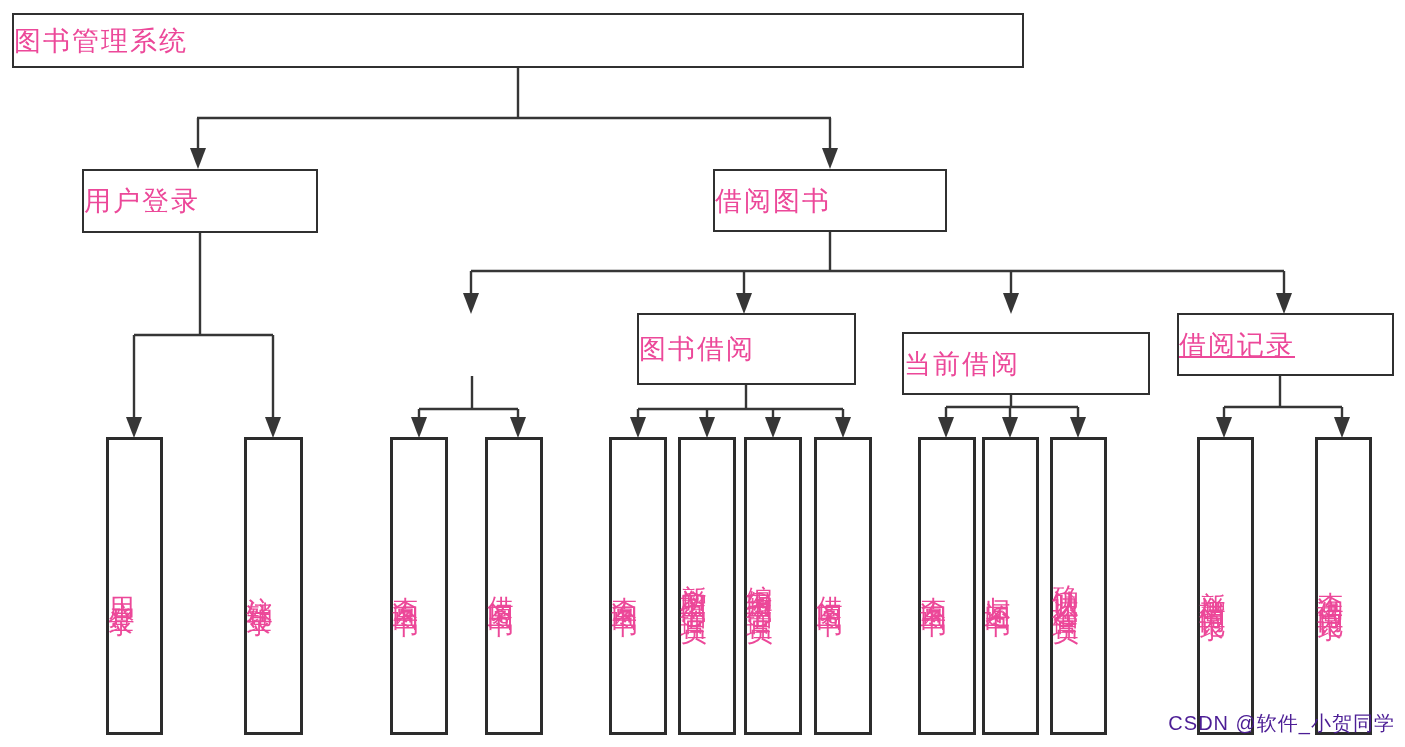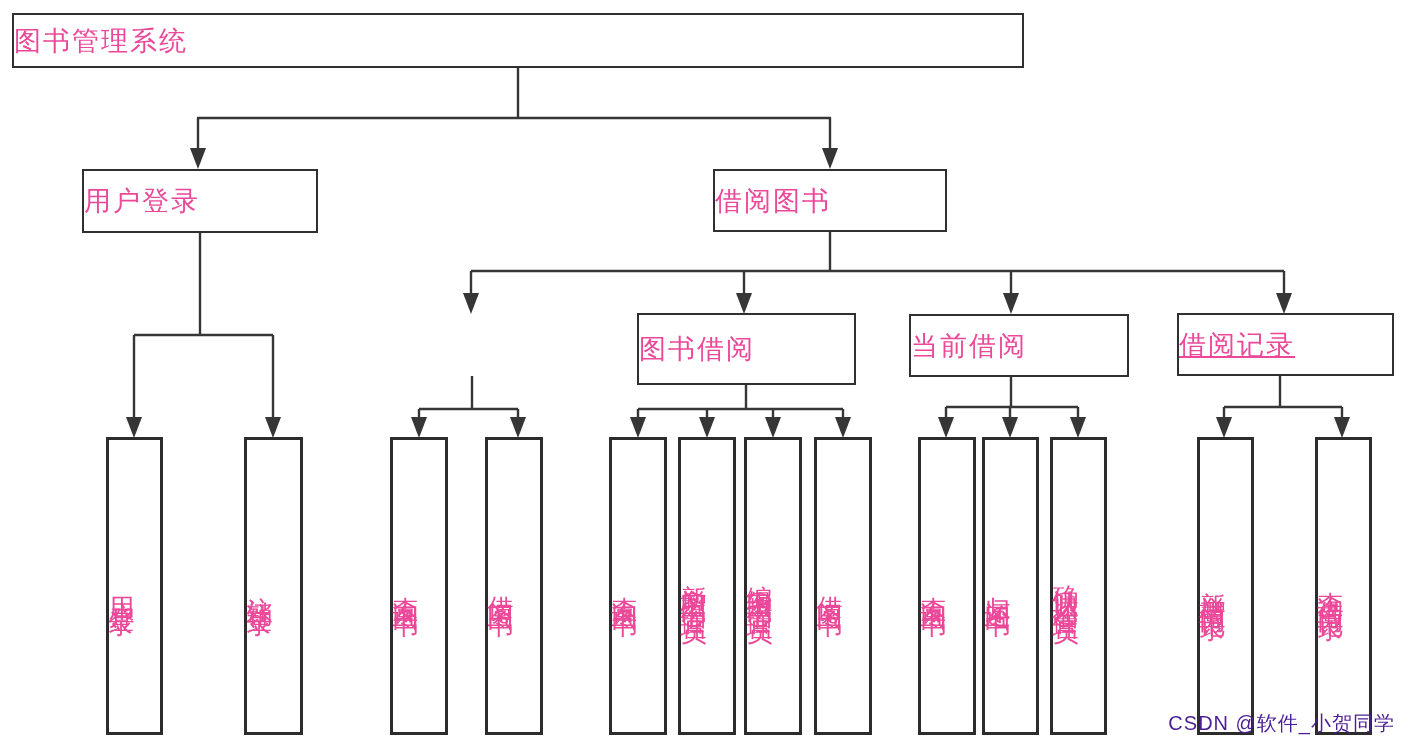--- a/index.html
+++ b/index.html
@@ -123,21 +123,21 @@
   <div class="node hbox" style="left:82px;top:169px;width:236px;height:64px;">
     <span>用户登录</span>
   </div>
   <div class="node hbox" style="left:713px;top:169px;width:234px;height:63px;">
     <span>借阅图书</span>
   </div>
 
   <div class="node hbox" style="left:637px;top:313px;width:219px;height:72px;">
     <span>图书借阅</span>
   </div>
-  <div class="node hbox" style="left:902px;top:314px;width:220px;height:63px;margin-left:7px;">
+  <div class="node hbox" style="left:902px;top:332px;width:248px;height:63px;">
     <span>当前借阅</span>
   </div>
   <div class="node hbox" style="left:1177px;top:313px;width:217px;height:63px;text-decoration:underline;">
     <span>借阅记录</span>
   </div>
 
   <div class="node vbox" style="left:106px;width:57px;">
     <span class="vtext">用户登录</span>
   </div>
   <div class="node vbox" style="left:244px;width:59px;">

